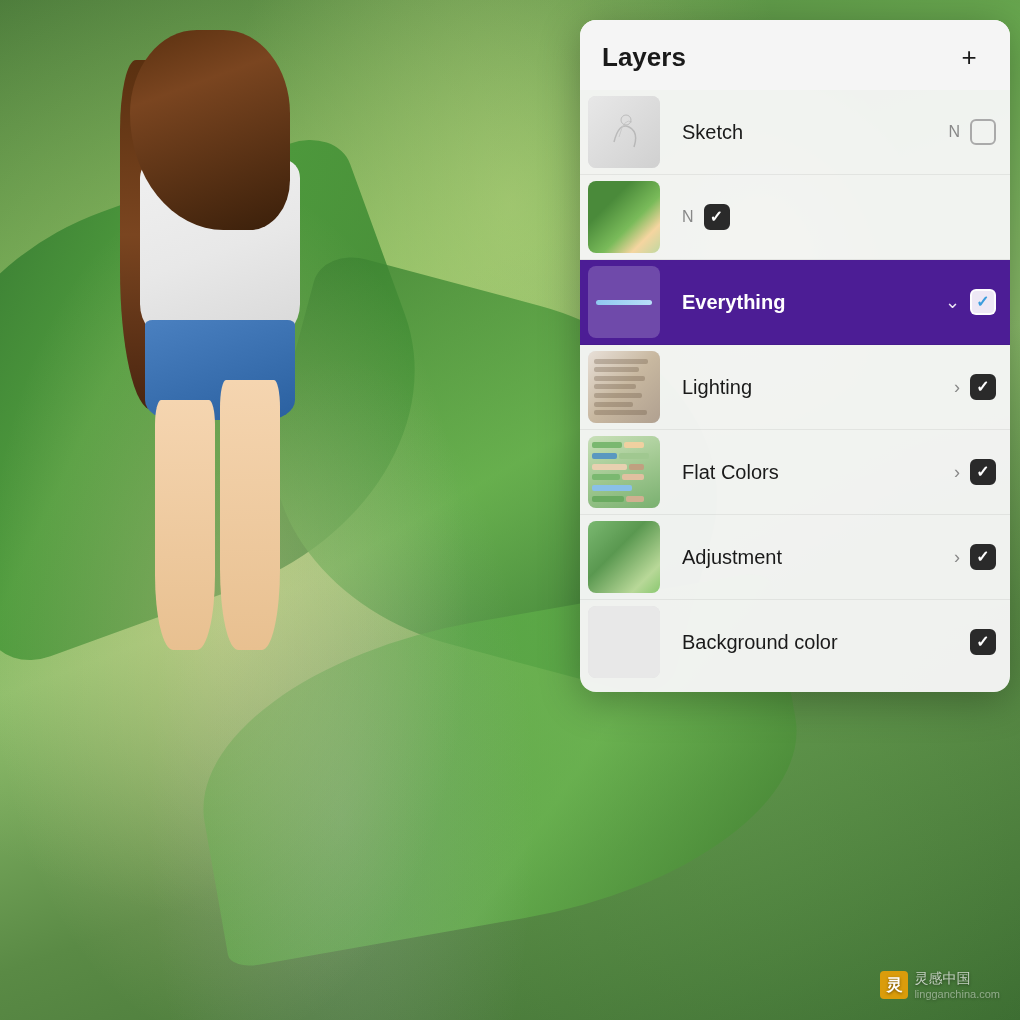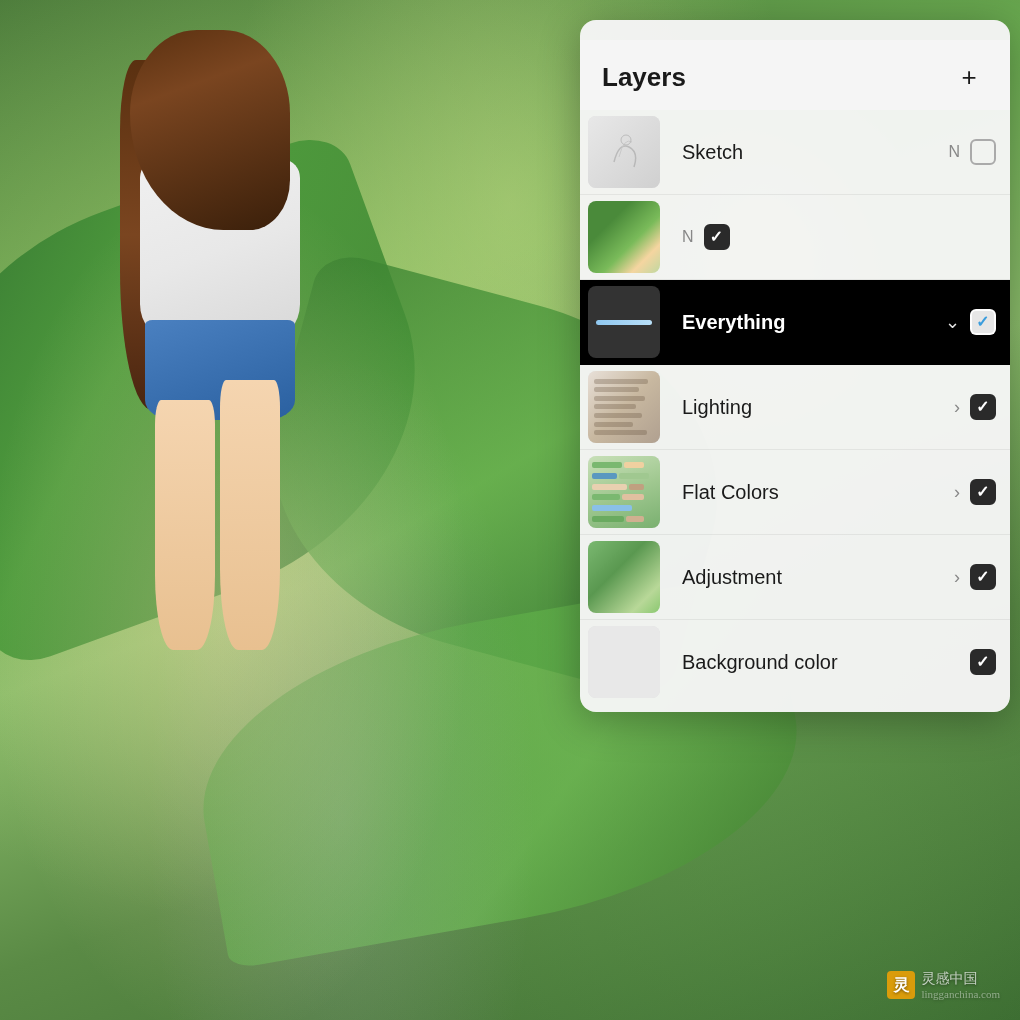--- a/index.html
+++ b/index.html
@@ -194,21 +194,20 @@
       overflow: hidden;
       padding-bottom: 8px;
     }
 
     .panel-header {
       display: flex;
       align-items: center;
       justify-content: space-between;
       padding: 18px 22px 14px;
       background: rgba(245,245,245,0.97);
-      margin-top: 20px;
     }
 
     .panel-title {
       font-size: 26px;
       font-weight: 700;
       color: #1a1a1a;
     }
 
     .add-button {
       width: 38px;
@@ -232,21 +231,21 @@
       min-height: 80px;
       cursor: pointer;
       position: relative;
     }
 
     .layer-row:not(:last-child) {
       border-bottom: 1px solid rgba(0,0,0,0.06);
     }
 
     .layer-row.active {
-      background: #000000;
+      background: #4c1d95;
       justify-content: space-between;
     }
 
     .layer-thumbnail {
       width: 72px;
       height: 72px;
       border-radius: 8px;
       overflow: hidden;
       flex-shrink: 0;
       background: #e0e0e0;
@@ -457,21 +456,21 @@
     <div class="char-legs-2"></div>
   </div>
 </div>
 
 <div class="watermark">
   <div class="watermark-logo">
     <span>灵</span>
   </div>
   <div>
     <div>灵感中国</div>
-    <div style="font-size:11px; opacity:0.6;font-family:Liberation Serif, serif;">lingganchina.com</div>
+    <div style="font-size:11px; opacity:0.6;">lingganchina.com</div>
   </div>
 </div>
 
 <div class="layers-panel">
   <div class="panel-header">
     <span class="panel-title">Layers</span>
     <div class="add-button">+</div>
   </div>
 
   <div class="layer-row">

